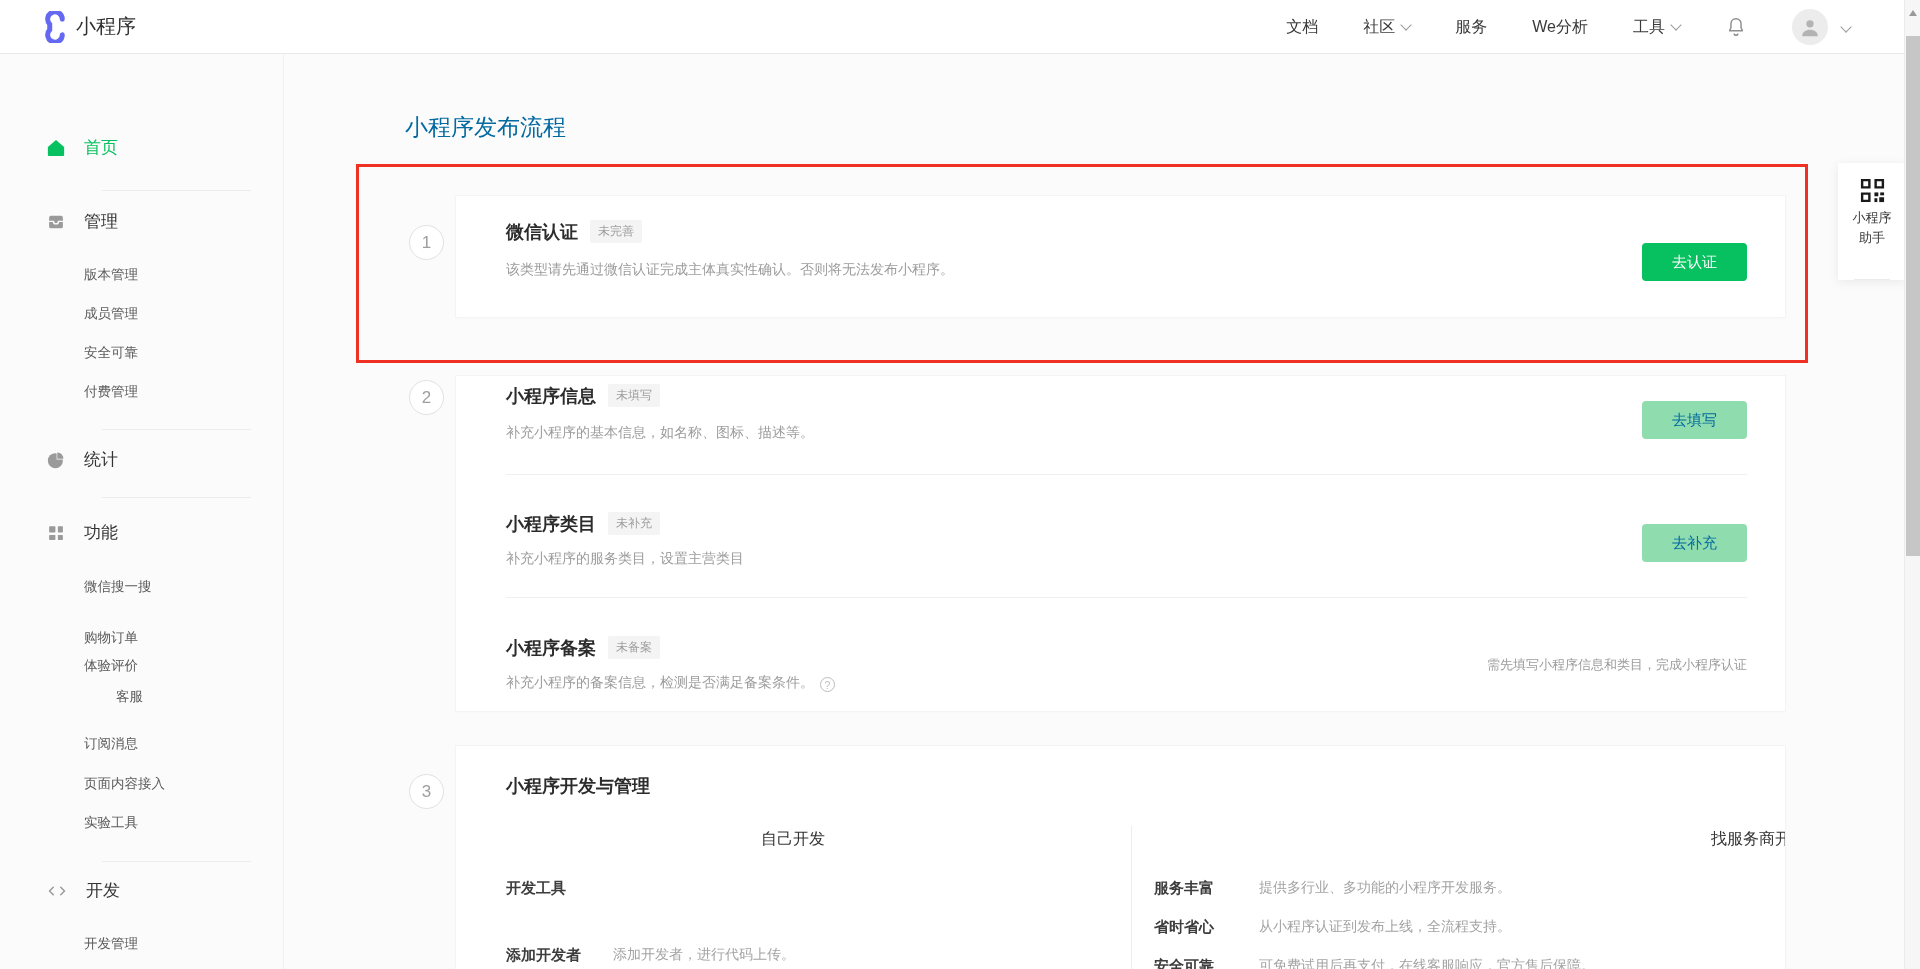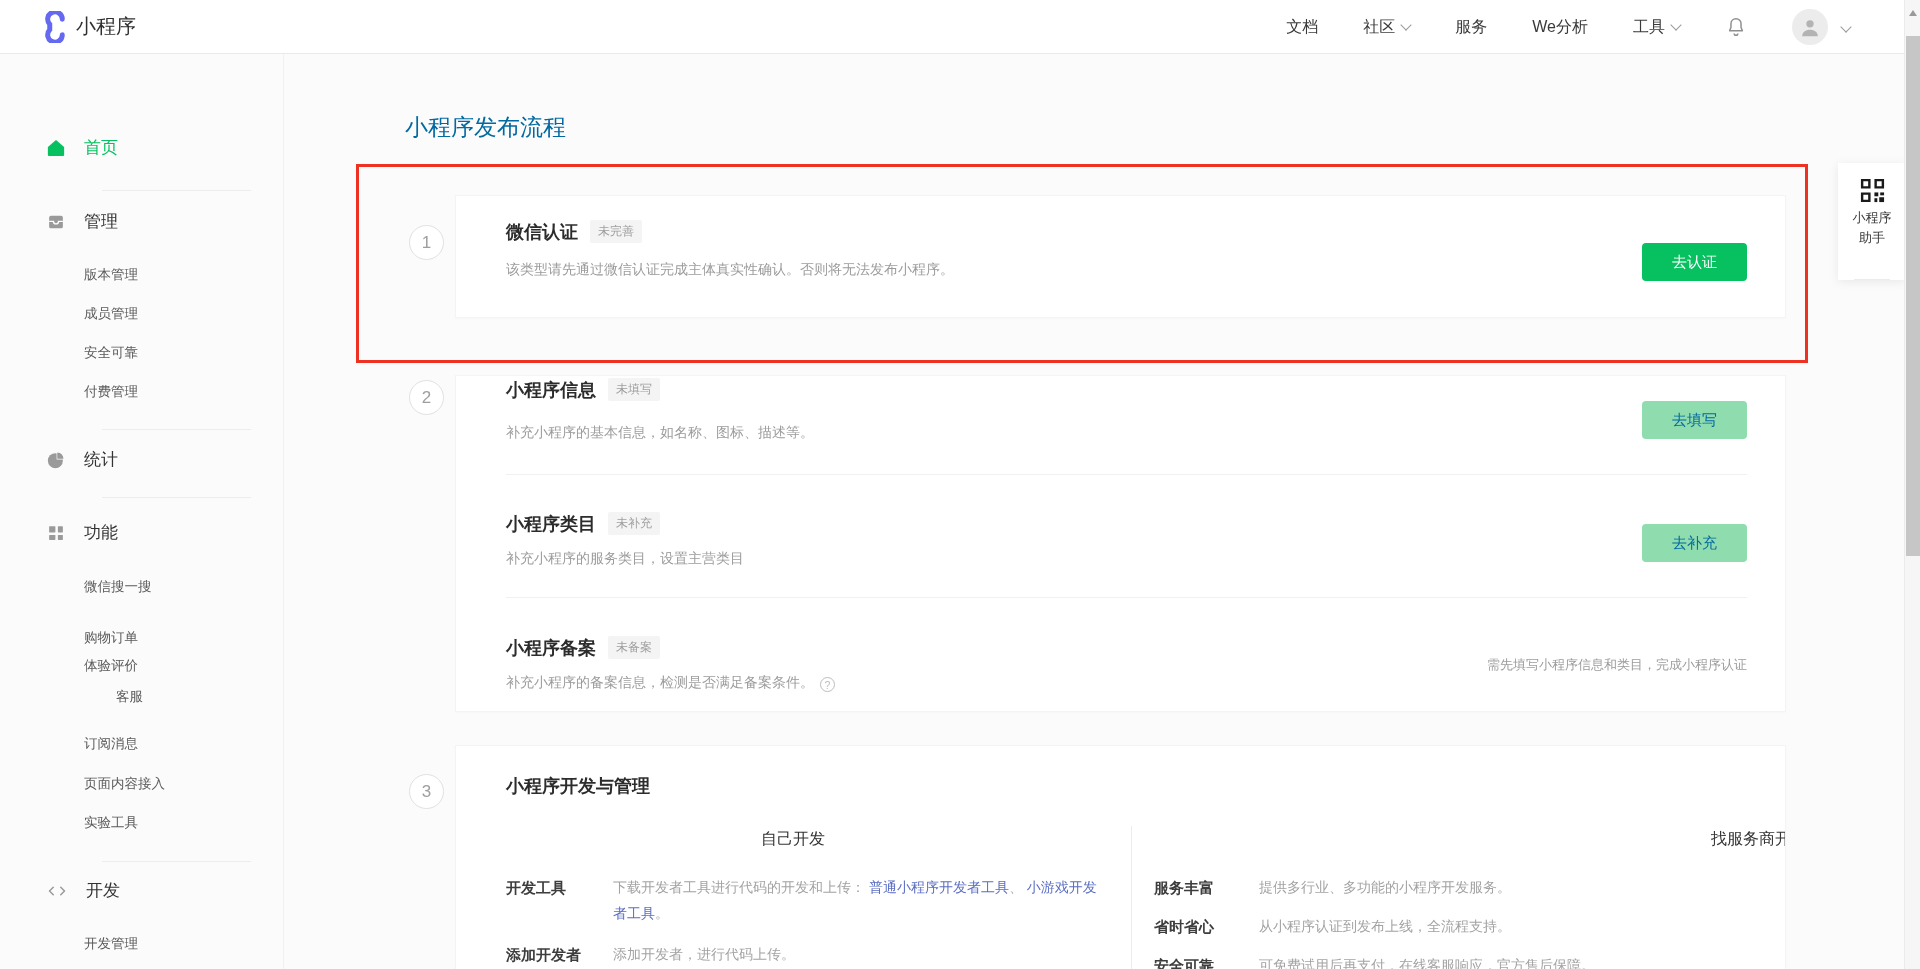--- a/index.html
+++ b/index.html
@@ -163,21 +163,21 @@
 <div class="card" style="top:195px; height:123px;">
   <div class="row-title" style="top:24px;">
     <span>微信认证</span><span class="badge">未完善</span>
   </div>
   <div class="row-desc" style="top:65px;">该类型请先通过微信认证完成主体真实性确认。否则将无法发布小程序。</div>
   <button class="btn btn-primary" style="top:47px;">去认证</button>
 </div>
 
 <div class="step-circle" style="top:380px;">2</div>
 <div class="card" style="top:375px; height:337px;">
-  <div class="row-title" style="top:2px;">
+  <div class="row-title" style="top:8px;">
     <span>小程序信息</span><span class="badge">未填写</span>
   </div>
   <div class="row-desc" style="top:48px;">补充小程序的基本信息，如名称、图标、描述等。</div>
   <button class="btn btn-disabled" style="top:25px;">去填写</button>
   <div class="h-div" style="top:98px;"></div>
 
   <div class="row-title" style="top:136px;">
     <span>小程序类目</span><span class="badge">未补充</span>
   </div>
   <div class="row-desc" style="top:174px;">补充小程序的服务类目，设置主营类目</div>
@@ -195,25 +195,20 @@
 
 <div class="step-circle" style="top:774px;">3</div>
 <div class="card" style="top:745px; height:300px;">
   <div class="row-title" style="top:28px;">小程序开发与管理</div>
 
   <div class="col-header" style="left:187px;">自己开发</div>
   <div class="col-header" style="left:1153px;">找服务商开发</div>
   <div class="v-div"></div>
 
   <div class="dev-label" style="left:50px; top:133px;">开发工具</div>
-  <div class="dev-text" style="left:157px; top:128px; width:492px;">
-    <span>下载开发者工具进行代码的开发和上传：</span>
-    <a>普通小程序开发者工具</a><span>、</span>
-    <a>小游戏开发者工具</a><span>。</span>
-  </div>
   <div class="dev-label" style="left:50px; top:200px;">添加开发者</div>
   <div class="dev-text" style="left:157px; top:195px;">添加开发者，进行代码上传。</div>
 
   <div class="dev-label" style="left:698px; top:133px;">服务丰富</div>
   <div class="dev-text" style="left:803px; top:128px;">提供多行业、多功能的小程序开发服务。</div>
   <div class="dev-label" style="left:698px; top:172px;">省时省心</div>
   <div class="dev-text" style="left:803px; top:167px;">从小程序认证到发布上线，全流程支持。</div>
   <div class="dev-label" style="left:698px; top:211px;">安全可靠</div>
   <div class="dev-text" style="left:803px; top:206px;">可免费试用后再支付，在线客服响应，官方售后保障。</div>
 </div>

